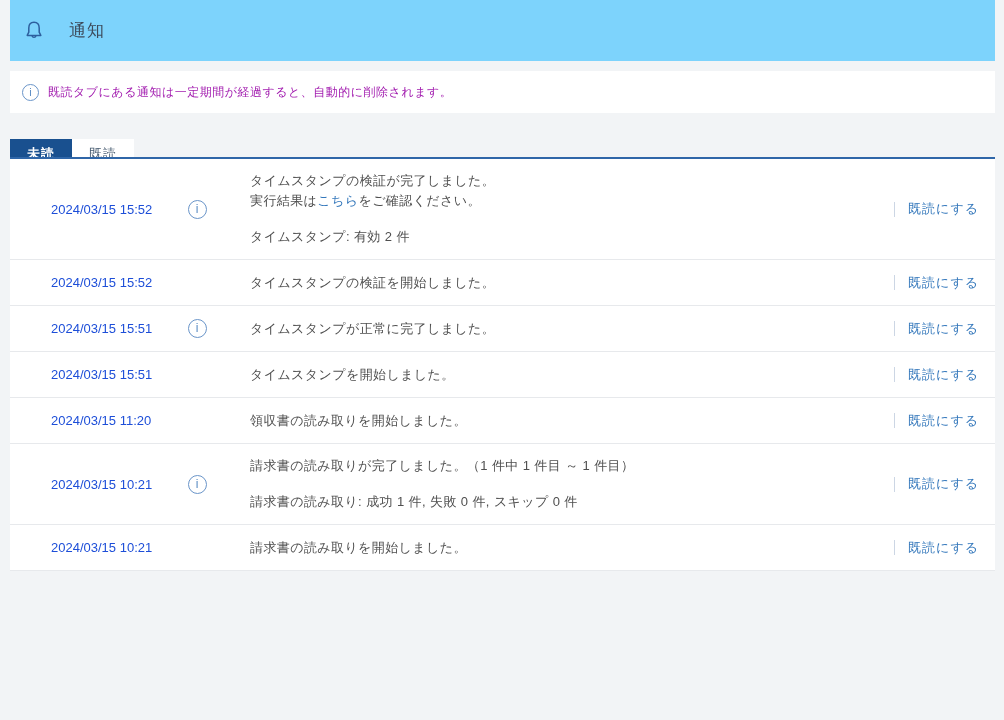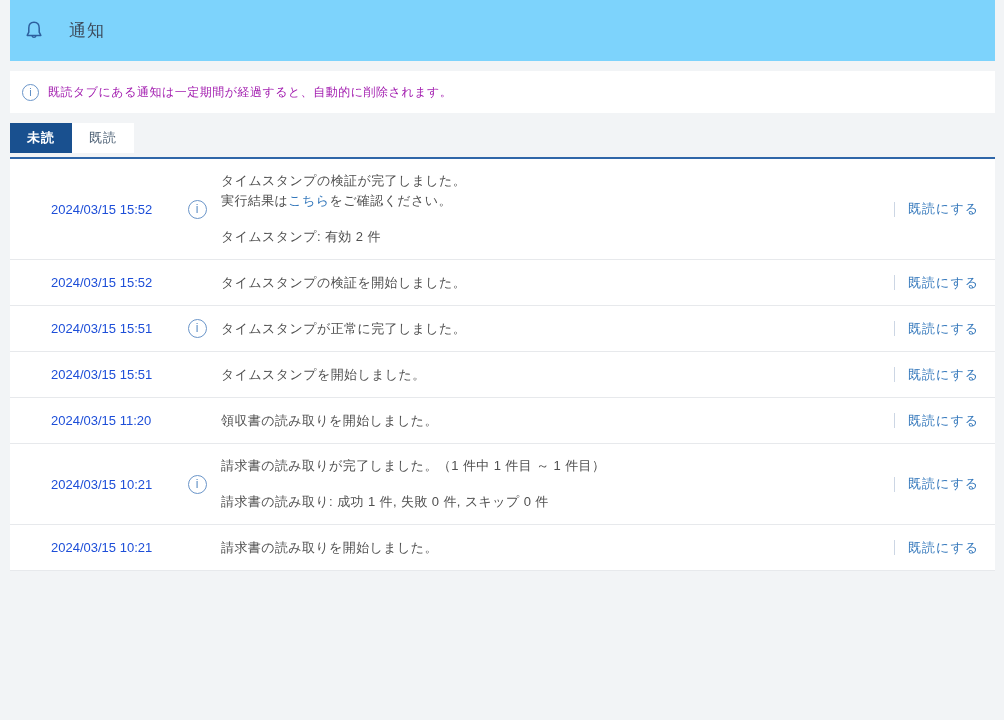--- a/index.html
+++ b/index.html
@@ -38,21 +38,21 @@
     width: 17px; height: 17px; border-radius: 50%;
     border: 1.5px solid #6a95c9; color: #5a8cc4;
     font-size: 11px; line-height: 14px; text-align: center;
     font-style: normal; font-weight: 500;
     display: inline-block;
   }
   .banner-text { margin-left: 9px; font-size: 12px; color: #a21caf; letter-spacing: 0.5px; }
 
   
   .tabs {
-    position: absolute; left: 10px; top: 123px; height: 30px;
+    position: absolute; left: 10px; top: 139px; height: 30px;
     display: flex;
   }
   .tab {
     min-width: 62px; height: 30px;
     display: flex; align-items: center; justify-content: center;
     font-size: 13px; padding: 0 16px;
     cursor: pointer; letter-spacing: 1px;
   }
   .tab.active { background: #19508f; color: #ffffff; font-weight: bold; }
   .tab.inactive { background: #ffffff; color: #475b70; font-weight: 500; }
@@ -83,21 +83,21 @@
     flex: 0 0 48px;
     display: flex; align-items: center; justify-content: center;
   }
   .row-info-badge {
     width: 19px; height: 19px; border-radius: 50%;
     border: 1.5px solid #6a95c9; color: #5a8cc4;
     font-size: 12px; line-height: 16px; text-align: center;
     font-style: normal;
   }
   .row-info-badge.hidden { visibility: hidden; }
-  .notif-lines { flex: 1 1 auto; min-width: 0; padding-right: 12px; }
+  .notif-lines { flex: 1 1 auto; min-width: 0; padding-right: 12px; margin-left: 29px; }
   .msg-line { font-size: 13px; color: #4f4f4f; line-height: 20px; letter-spacing: 0.4px; }
   .msg-line.empty { height: 16px; }
   .inline-link { color: #3377bb; cursor: pointer; }
   .notif-action {
     flex: 0 0 auto;
     display: flex; align-items: center;
     padding-right: 8px;
   }
   .action-divider { width: 1px; height: 15px; background: #ccd6e4; margin-right: 13px; }
   .mark-read-link {

